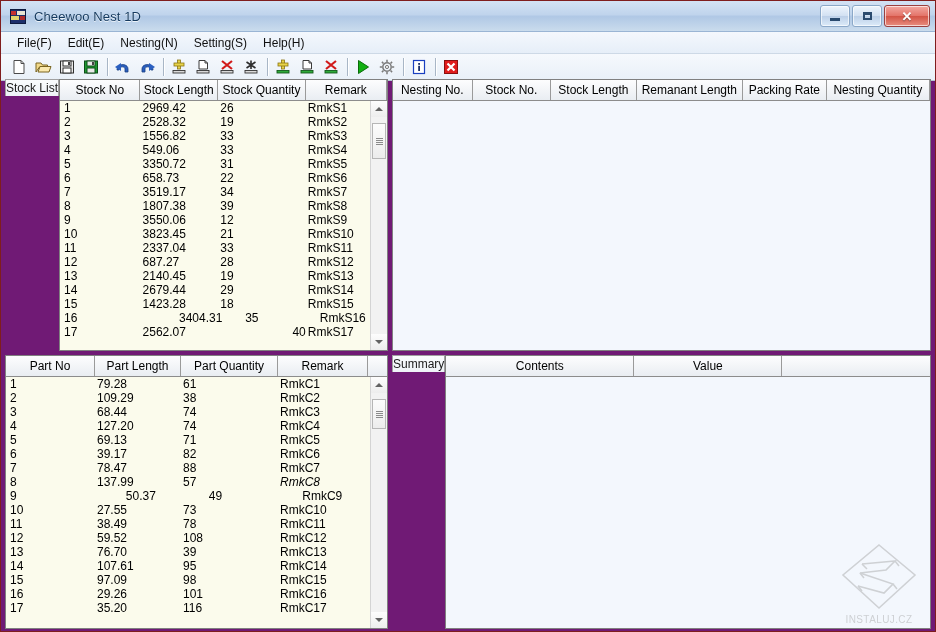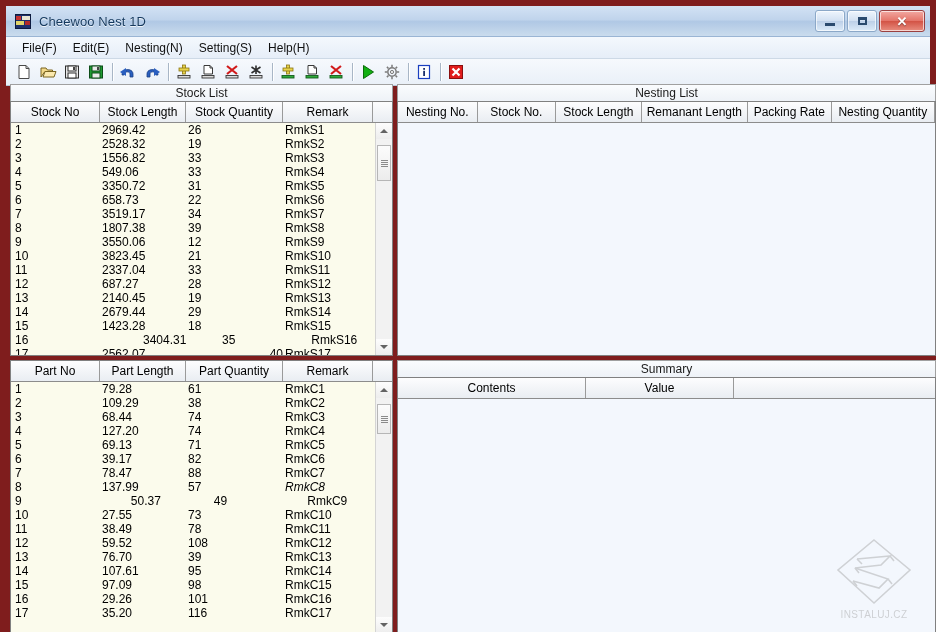--- a/index.html
+++ b/index.html
@@ -11,22 +11,22 @@
   body {
     background: linear-gradient(to bottom, #b3cbe8 0%, #a9c3e2 40%, #c8daef 100%);
   }
 
   
   #window {
     position: absolute;
     left: 0; top: 0;
     width: 936px; height: 632px;
     box-sizing: border-box;
-    border: 6px solid #7f1d1d;
-    background: #7f1d1d;
+    border: 1px solid #7f1d1d;
+    background: #701a75;
   }
 
   
   #titlebar {
     position: relative;
     height: 30px;
     background: linear-gradient(to bottom, #d3e2f4 0%, #c0d4ec 45%, #b0c8e5 52%, #cadced 100%);
     border-bottom: 1px solid #9ab5d4;
     display: flex; align-items: center;
   }
@@ -108,21 +108,21 @@
   #workspace {
     position: absolute;
     left: 4px; top: 78px;
     width: 926px; height: 550px;
     display: flex;
   }
   .col { display: flex; flex-direction: column; }
   .col-left  { width: 383px; }
   .col-right { width: 539px; margin-left: 4px; }
 
-  .panel { display: flex; flex-direction: column; }
+  .panel { display: flex; flex-direction: row; }
   .panel-caption {
     height: 17px; line-height: 17px;
     text-align: center;
     font-size: 12px; color: #1a1a1a;
     background: linear-gradient(to bottom, #fafcfe 0%, #eef2f7 100%);
     border: 1px solid #a0a0a0;
     border-bottom: none;
     box-sizing: border-box;
   }
   .grid-outer {
@@ -661,21 +661,20 @@
             </div>
           </div>
         </div>
       </div>
 
     </div>
 
     <div class="col col-right">
 
       <div class="panel" style="height: 272px;">
-        <div class="panel-caption">Nesting List</div>
         <div class="grid-outer">
           <div class="grid-head">
             <div class="hc" style="width:80px;">Nesting No.</div>
             <div class="hc" style="width:79px;">Stock No.</div>
             <div class="hc" style="width:86px;">Stock Length</div>
             <div class="hc" style="width:107px;">Remanant Length</div>
             <div class="hc" style="width:84px;">Packing Rate</div>
             <div class="hc" style="width:104px;">Nesting Quantity</div>
             <div class="hc" style="flex:1;"></div>
           </div>

